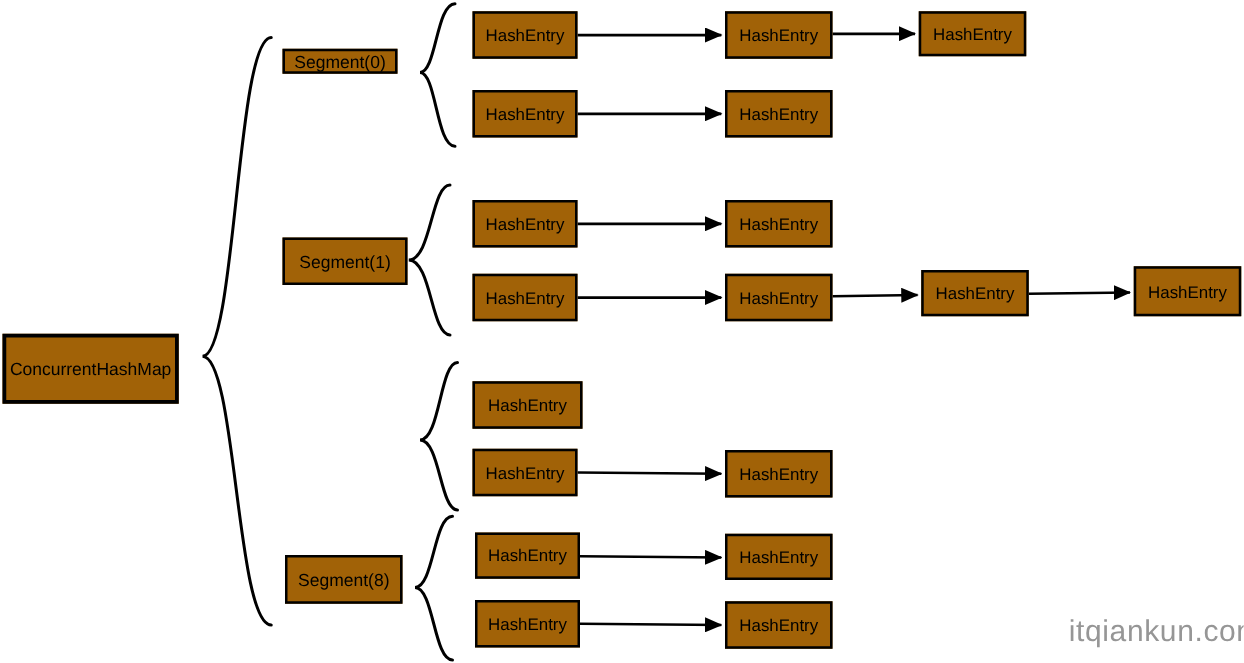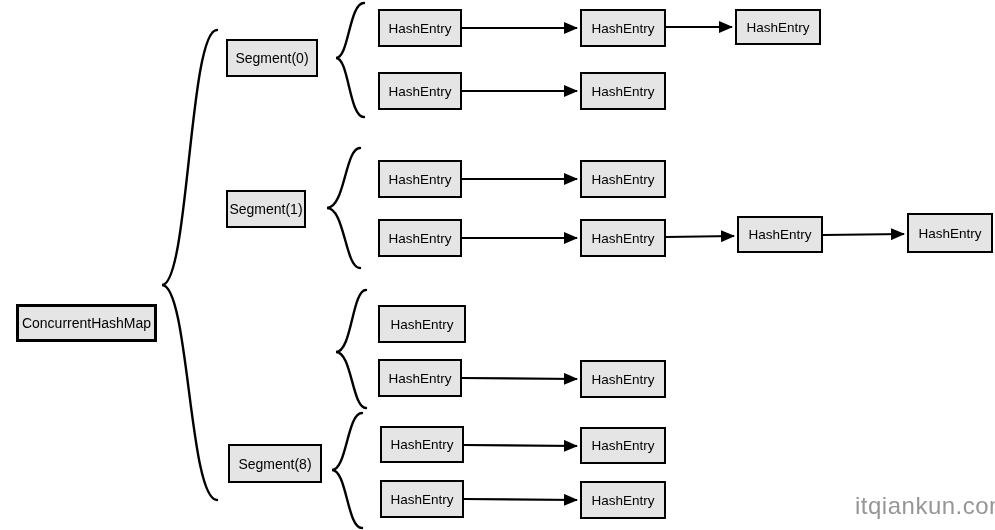--- a/index.html
+++ b/index.html
@@ -19,21 +19,21 @@
     position: absolute;
     left: 0;
     top: 0;
     width: 995px;
     height: 530px;
     pointer-events: none;
   }
   .node {
     position: absolute;
     box-sizing: border-box;
-    background: #e5e5e5;
+    background: #a16207;
     border: 2px solid #000000;
     display: flex;
     align-items: center;
     justify-content: center;
     color: #000000;
     white-space: nowrap;
   }
   .node.root {
     border-width: 3px;
     font-size: 14px;
@@ -93,28 +93,28 @@
     <line class="arrow" marker-end="url(#ah)" x1="462" y1="238" x2="577" y2="238"></line>
     <line class="arrow" marker-end="url(#ah)" x1="666" y1="237" x2="734" y2="236"></line>
     <line class="arrow" marker-end="url(#ah)" x1="823" y1="235" x2="904" y2="234"></line>
 
     <line class="arrow" marker-end="url(#ah)" x1="462" y1="378" x2="577" y2="379"></line>
 
     <line class="arrow" marker-end="url(#ah)" x1="464" y1="445" x2="577" y2="446"></line>
     <line class="arrow" marker-end="url(#ah)" x1="464" y1="499" x2="577" y2="500"></line>
   </svg>
 
-  <div class="node root" style="left:16px; top:267px; width:141px; height:38px;margin-top:37px;">
+  <div class="node root" style="left:2px; top:267px; width:141px; height:56px;">
     <span>ConcurrentHashMap</span>
   </div>
 
-  <div class="node segment" style="left:226px; top:39px;  width:92px; height:38px;">
+  <div class="node segment" style="left:226px; top:39px;  width:92px; height:20px;">
     <span>Segment(0)</span>
   </div>
-  <div class="node segment" style="left:226px; top:190px; width:80px; height:38px;">
+  <div class="node segment" style="left:226px; top:190px; width:100px; height:38px;">
     <span>Segment(1)</span>
   </div>
   <div class="node segment" style="left:228px; top:444px; width:94px; height:39px;">
     <span>Segment(8)</span>
   </div>
 
   <div class="node entry" style="left:378px; top:9px; width:84px; height:38px;">
     <span>HashEntry</span>
   </div>
   <div class="node entry" style="left:580px; top:9px; width:86px; height:38px;">

